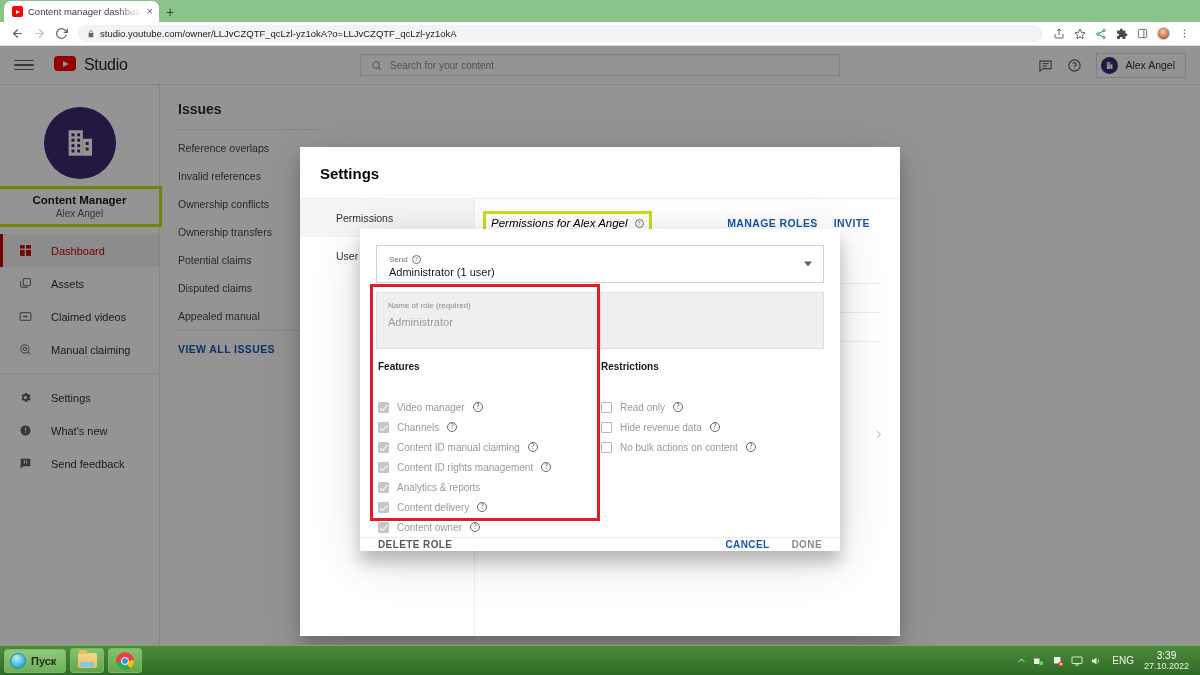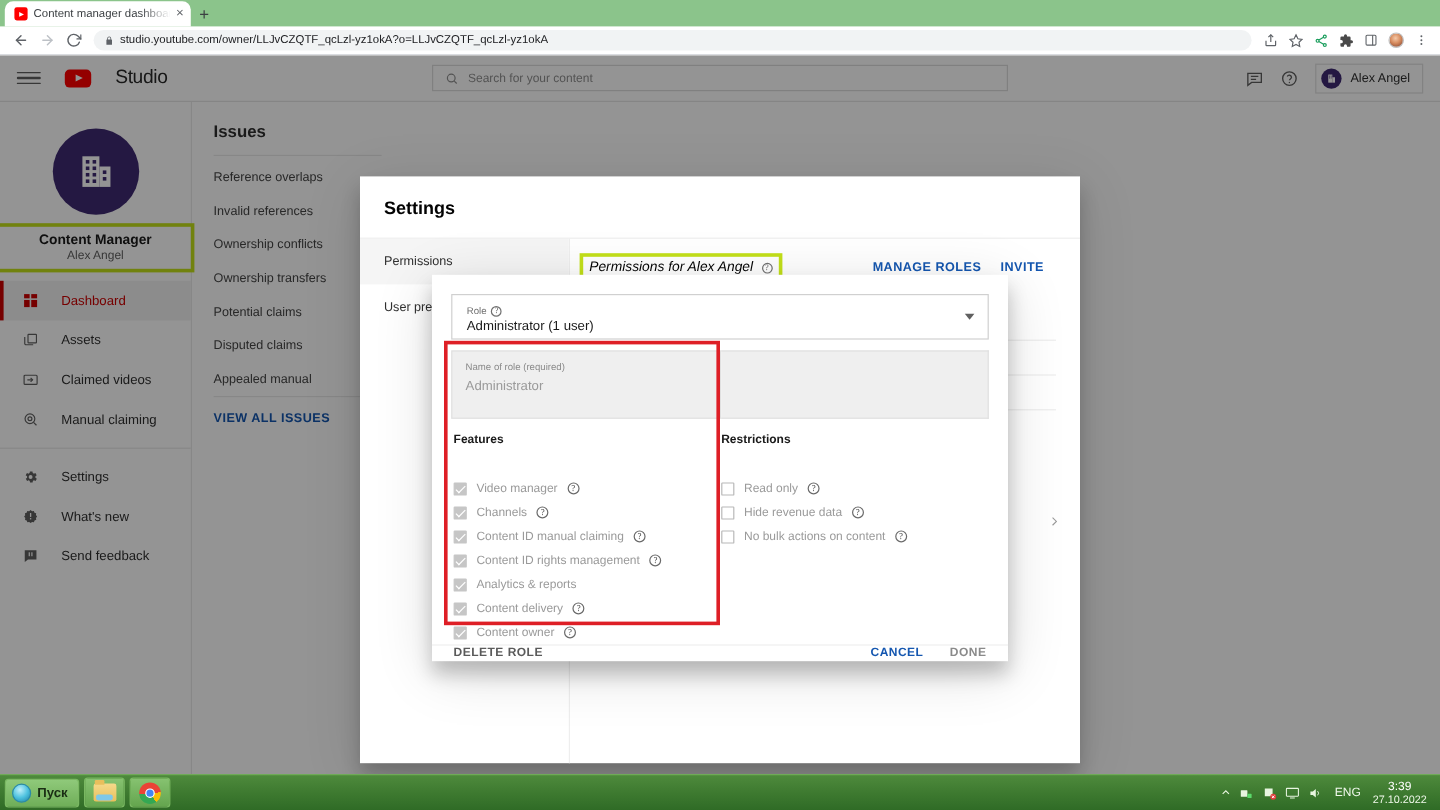--- a/index.html
+++ b/index.html
@@ -104,21 +104,21 @@
   .studio-header {
     height: 39px; display: flex; align-items: center;
     border-bottom: 1px solid #e5e5e5; background: #fff;
     position: relative; z-index: 1;
   }
   .hamburger {
     width: 20px; margin-left: 14px; display: flex;
     flex-direction: column; gap: 3px; cursor: pointer;
   }
   .hamburger span { display: block; height: 1.5px; background: #606060; border-radius: 1px; }
-  .studio-logo { display: flex; align-items: center; gap: 20px; margin-left: 20px; cursor: pointer; }
+  .studio-logo { display: flex; gap: 8px; margin-left: 20px; cursor: pointer; }
   .yt-mark {
     width: 22px; height: 15px; background: #ff0000; border-radius: 4px;
     display: flex; align-items: center; justify-content: center;
   }
   .yt-mark::after {
     content: ""; width: 0; height: 0;
     border-left: 6px solid #fff;
     border-top: 3.5px solid transparent;
     border-bottom: 3.5px solid transparent;
     margin-left: 2px;
@@ -194,21 +194,21 @@
   
   .settings-dlg {
     position: absolute; left: 300px; top: 101px;
     width: 600px; height: 489px; background: #fff; z-index: 6;
     box-shadow: 0 11px 15px rgba(0,0,0,0.2), 0 9px 46px rgba(0,0,0,0.12);
     display: flex; flex-direction: column;
   }
   .dlg-title { font-size: 15px; color: #030303; padding: 18px 20px 16px; font-weight: bold; }
   .dlg-body { flex: 1; display: flex; border-top: 1px solid #eee; position: relative; }
   .dlg-nav { width: 175px; flex: 0 0 175px; border-right: 1px solid #eee; padding-top: 0; }
-  .dlg-nav-item { font-size: 10.5px; color: #303030; padding: 13px 0 13px 20px; cursor: pointer; }
+  .dlg-nav-item { font-size: 10.5px; color: #303030; padding: 13px 0 13px 36px; cursor: pointer; }
   .dlg-nav-item.sel { background: #f5f5f5; }
   .dlg-right { flex: 1; padding: 0; position: relative; }
   .perm-head {
     display: flex; align-items: center; padding: 12px 20px 10px 8px;
   }
   .perm-title-box {
     display: flex; align-items: center; gap: 7px; padding: 6px 8px;
     position: relative;
   }
   .perm-title { font-size: 11.5px; color: #030303; font-style: italic; }
@@ -642,21 +642,21 @@
           </span>
         </div>
       </div>
     </div>
 
     <div class="role-popup">
       <div class="rp-inner">
 
         <div class="role-select">
           <span class="rs-label">
-            <span>Role</span>
+            <span>Send</span>
             <span class="qm-sm">?</span>
           </span>
           <span class="rs-value">Administrator (1 user)</span>
           <span class="rs-caret"></span>
         </div>
 
         <div class="name-row">
           <div class="name-field">
             <span class="nf-label">Name of role (required)</span>
             <span class="nf-value">Administrator</span>

